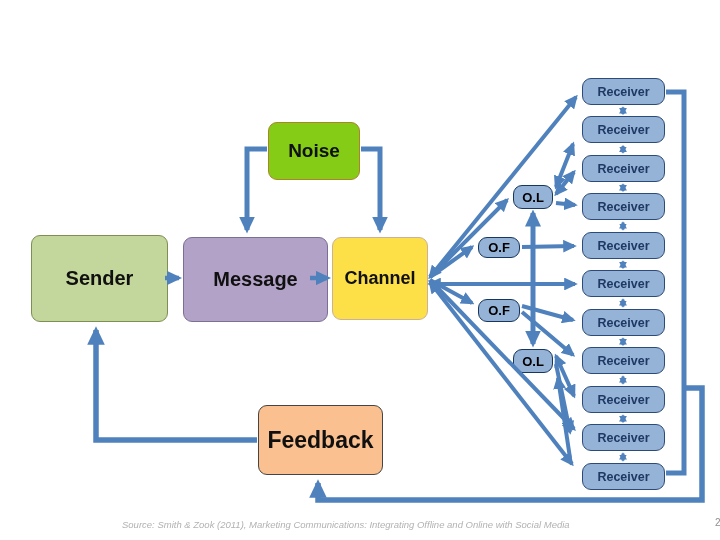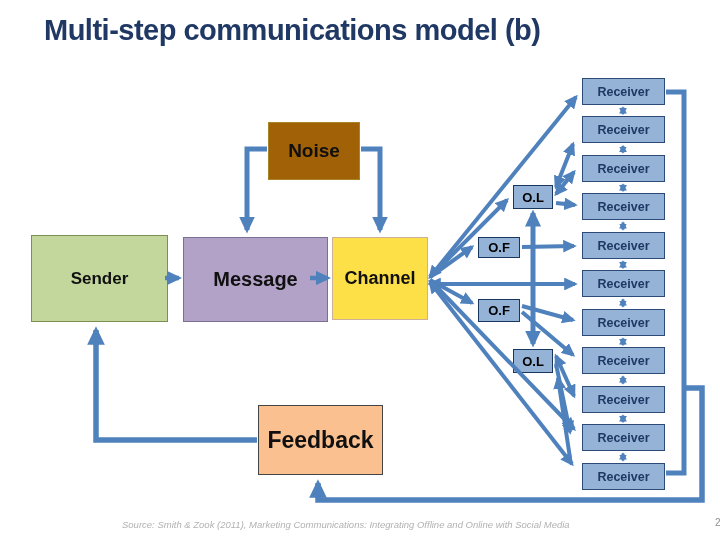--- a/index.html
+++ b/index.html
@@ -1,43 +1,42 @@
 <!DOCTYPE html>
 <html><head>
 <meta charset="utf-8">
 <style>
   html,body{margin:0;padding:0;background:#fff;}
   #slide{position:relative;width:720px;height:540px;background:#ffffff;overflow:hidden;
          font-family:"Liberation Sans","DejaVu Sans",sans-serif;}
   #title{position:absolute;left:44px;top:14px;font-size:29px;font-weight:bold;
          color:#1F3864;letter-spacing:-0.5px;white-space:nowrap;}
   .box{position:absolute;display:flex;align-items:center;justify-content:center;
-       font-weight:bold;box-sizing:border-box;text-align:center;color:#101010;}
-  #sender  {left:31px; top:235px;width:137px;height:87px;background:#C3D69B;border:1px solid #7e8f54;font-size:17px;}
+       font-weight:bold;box-sizing:border-box;text-align:center;color:#101010;border-radius:9px;}
+  #sender  {left:31px; top:235px;width:137px;height:87px;background:#C3D69B;border:1px solid #7e8f54;font-size:20px;}
   #message {left:183px;top:237px;width:145px;height:85px;background:#B2A2C7;border:1px solid #7a7096;font-size:20px;}
   #channel {left:332px;top:237px;width:96px; height:83px;background:#fde047;border:1px solid #cdb098;font-size:18px;}
-  #noise   {left:268px;top:122px;width:92px; height:58px;background:#a16207;border:1px solid #ab8428;font-size:19px;}
+  #noise   {left:268px;top:122px;width:92px; height:58px;background:#84cc16;border:1px solid #ab8428;font-size:19px;}
   #feedback{left:258px;top:405px;width:125px;height:70px;background:#FAC090;border:1px solid #454545;font-size:23px;}
   .mini{background:#95B3D7;border:1.5px solid #17375E;font-size:13px;color:#000;text-align:center;}
   #ol1{left:513px;top:185px;width:40px;height:24px;}
   #of1{left:478px;top:237px;width:42px;height:21px;}
   #of2{left:478px;top:299px;width:42px;height:23px;}
   #ol2{left:513px;top:349px;width:40px;height:24px;}
   .receiver{left:582px;width:83px;height:27px;background:#95B3D7;border:1px solid #2d4b78;
             color:#1F3864;font-size:12.5px;}
   #arrows{position:absolute;left:0;top:0;width:720px;height:540px;pointer-events:none;}
   #footer-source{position:absolute;left:122px;top:519px;font-size:9.5px;color:#b2b2b2;white-space:nowrap;font-style:italic;}
   #page-number{position:absolute;left:715px;top:517px;font-size:10px;color:#8f8f8f;}
 </style>
 </head>
 <body>
 
 <div id="slide">
 
-  <div id="title">Multi-step communications model (b)</div>
 
   <div class="box" id="sender">Sender</div>
   <div class="box" id="message">Message</div>
   <div class="box" id="channel">Channel</div>
   <div class="box" id="noise">Noise</div>
   <div class="box" id="feedback">Feedback</div>
 
   <div class="box mini" id="ol1">O.L</div>
   <div class="box mini" id="of1">O.F</div>
   <div class="box mini" id="of2">O.F</div>

